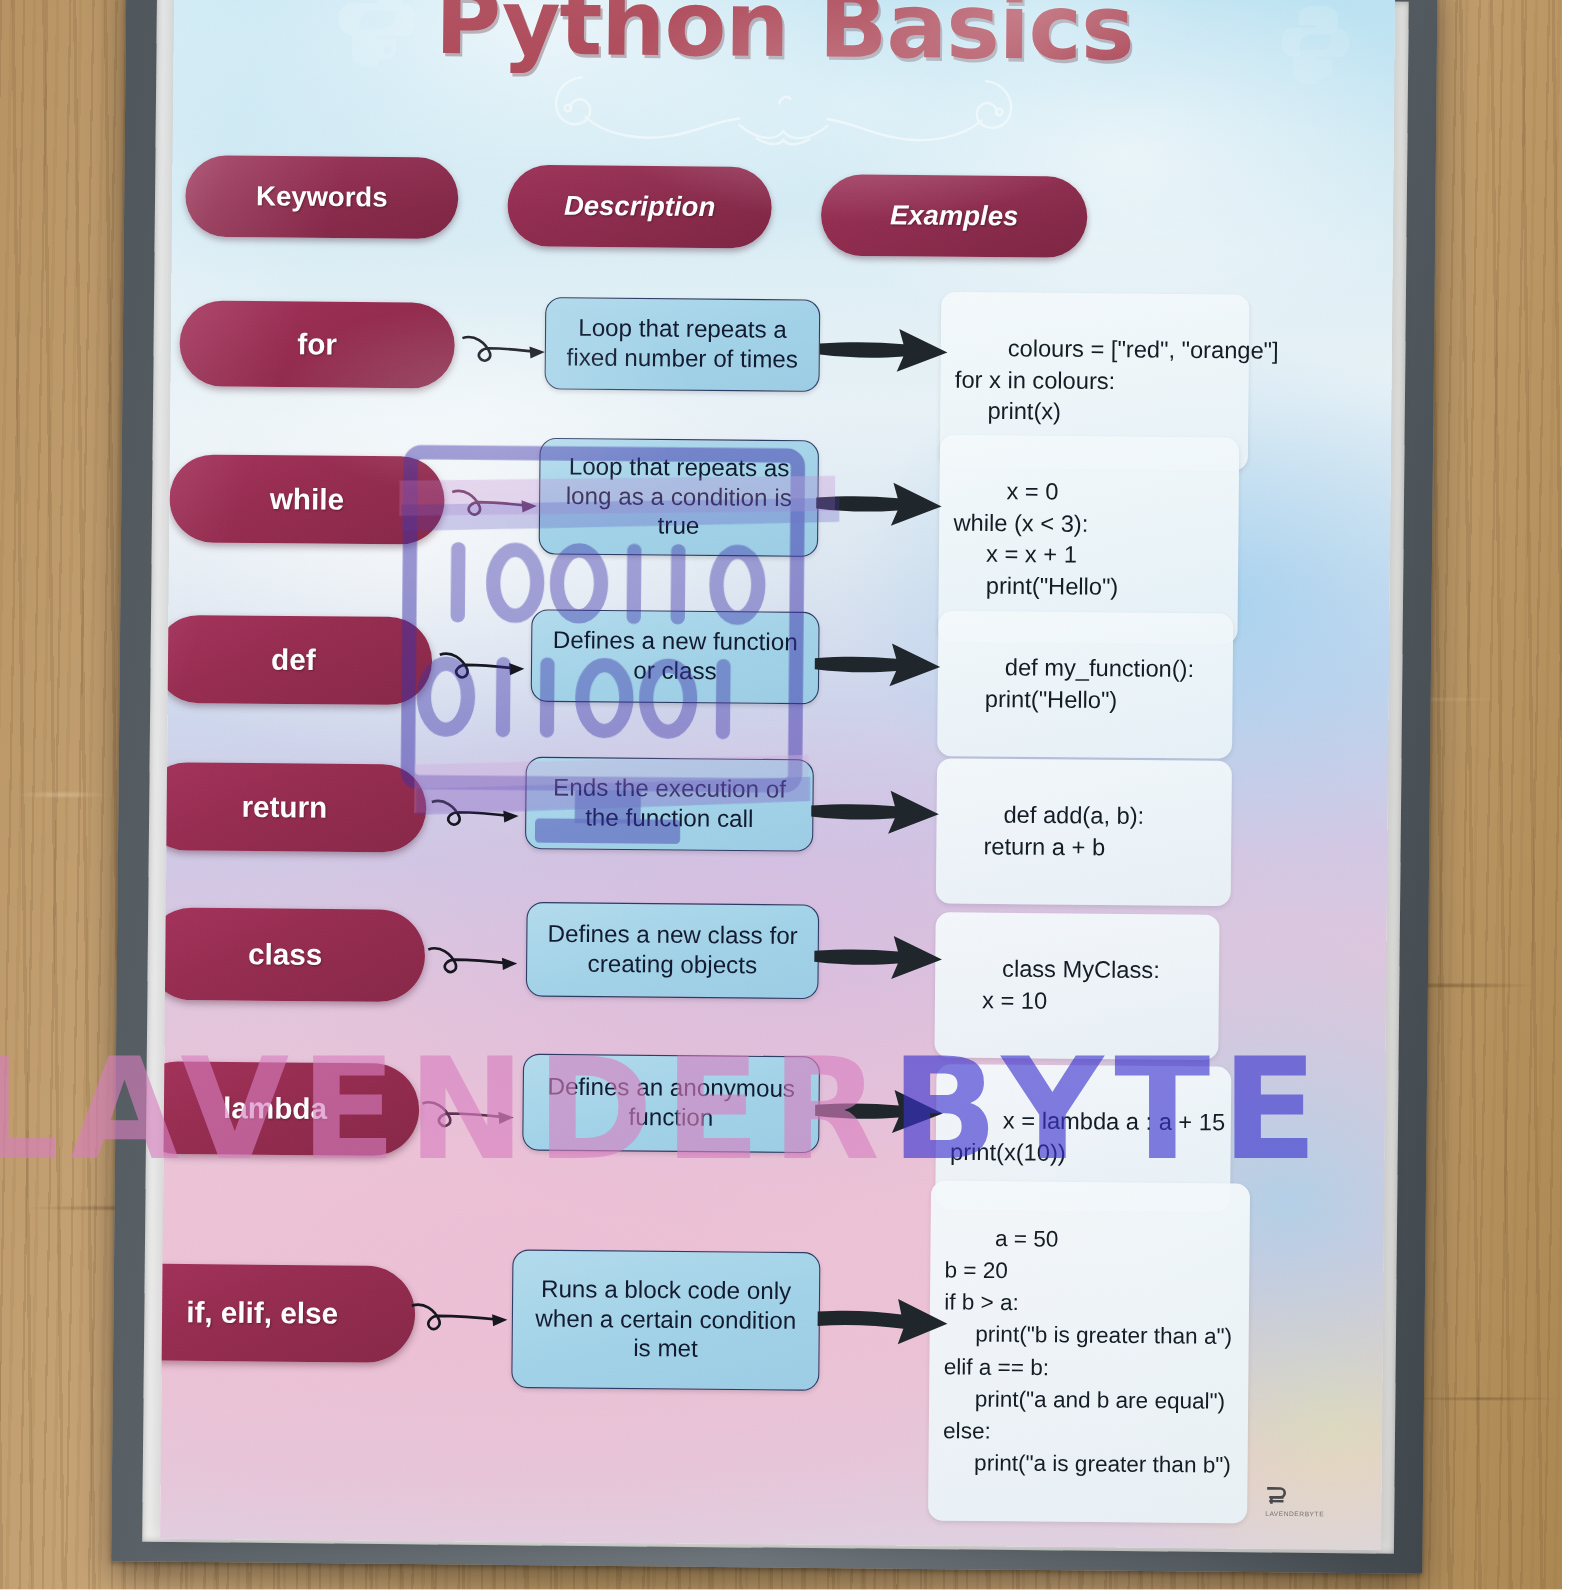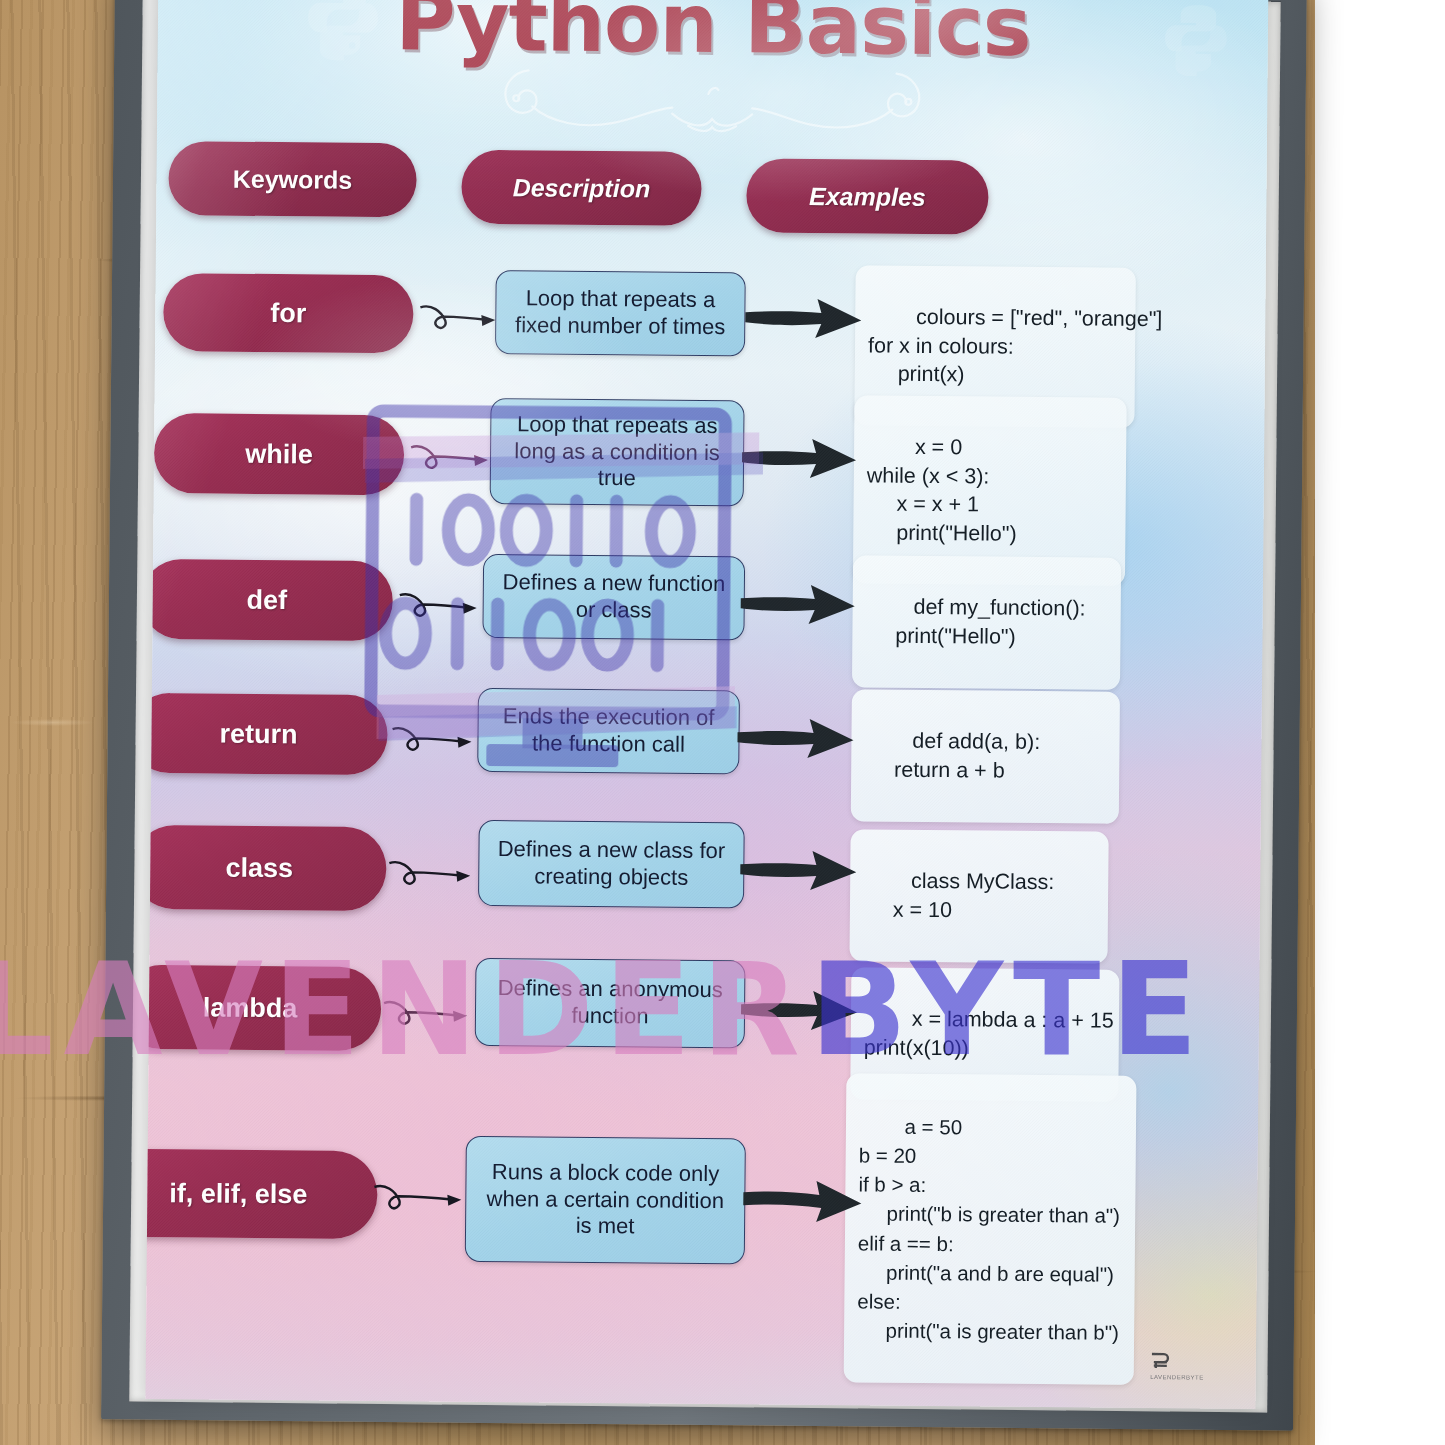--- a/index.html
+++ b/index.html
@@ -5,21 +5,21 @@
 <style>
   * { margin:0; padding:0; box-sizing:border-box; }
 
   html, body {
     width:1445px; height:1445px; overflow:hidden;
     font-family:"Liberation Sans", sans-serif;
   }
 
   
   #scene {
-    position:relative; width:1315px; height:1445px;
+    position:relative; width:1420px; height:1445px;
     background:
       repeating-linear-gradient(91deg,
         rgba(120,86,46,0.20) 0px, rgba(120,86,46,0.20) 2px,
         rgba(0,0,0,0) 2px, rgba(0,0,0,0) 9px,
         rgba(152,116,68,0.16) 9px, rgba(152,116,68,0.16) 12px,
         rgba(0,0,0,0) 12px, rgba(0,0,0,0) 21px),
       repeating-linear-gradient(89.3deg,
         rgba(90,62,30,0.14) 0px, rgba(90,62,30,0.14) 3px,
         rgba(0,0,0,0) 3px, rgba(0,0,0,0) 28px),
       linear-gradient(100deg,#b79363 0%, #c9a678 22%, #bb9865 48%, #c6a273 74%, #ab8752 100%);

